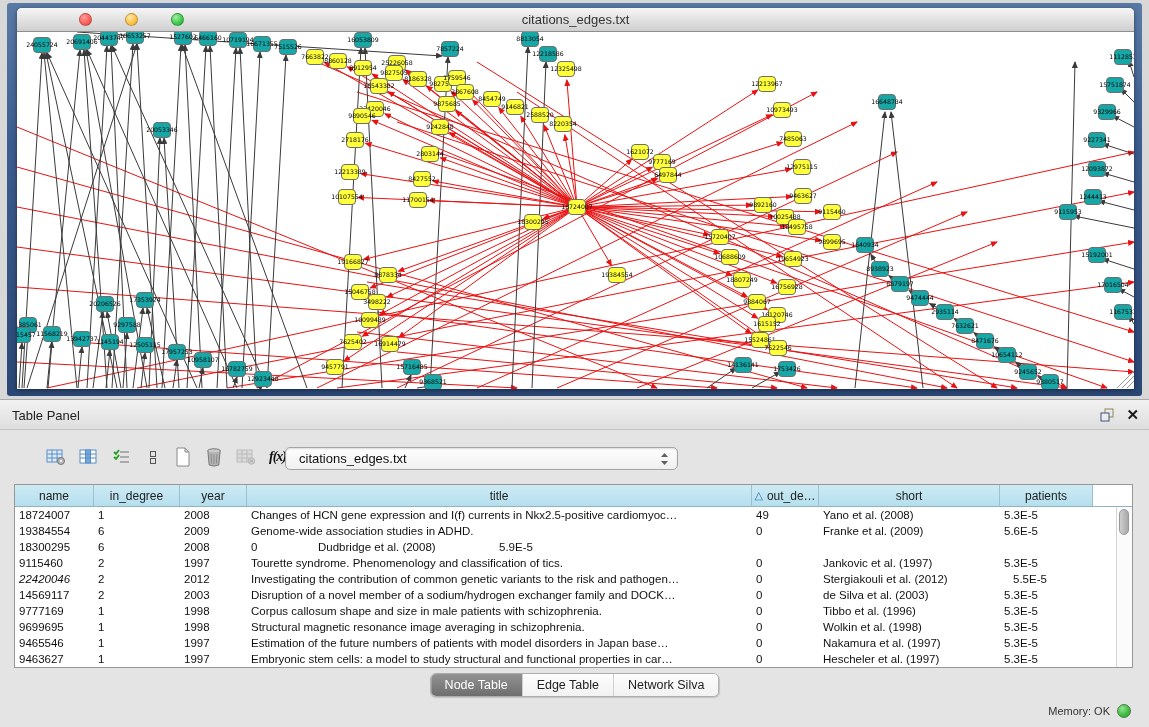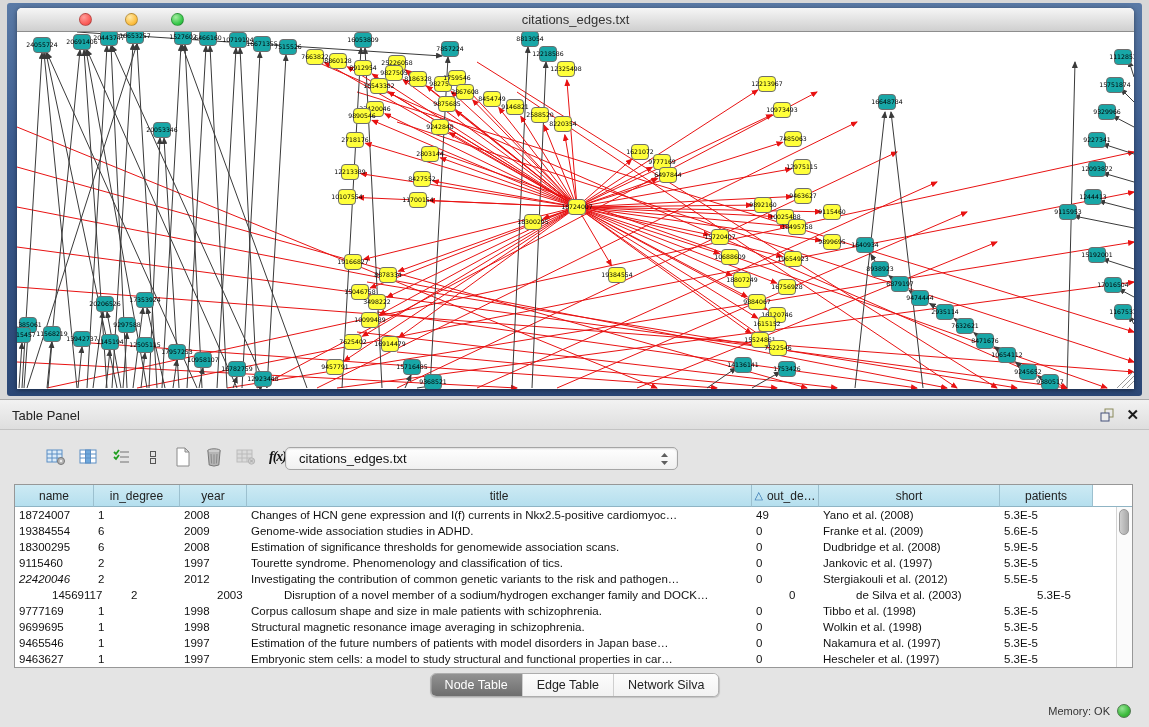--- a/index.html
+++ b/index.html
@@ -612,59 +612,58 @@
           <div class="td" style="width: 67px;">2009</div>
           <div class="td" style="width: 505px;">Genome-wide association studies in ADHD.</div>
           <div class="td" style="width: 67px;">0</div>
           <div class="td" style="width: 181px;">Franke et al. (2009)</div>
           <div class="td" style="width: 93px;">5.6E-5</div>
         </div>
         <div class="tr">
           <div class="td" style="width: 79px;">18300295</div>
           <div class="td" style="width: 86px;">6</div>
           <div class="td" style="width: 67px;">2008</div>
-          <div class="td" style="width: 505px;">Estimation of significance thresholds for genomewide association scans.</div>
           <div class="td" style="width: 67px;">0</div>
           <div class="td" style="width: 181px;">Dudbridge et al. (2008)</div>
           <div class="td" style="width: 93px;">5.9E-5</div>
         </div>
         <div class="tr">
           <div class="td" style="width: 79px;">9115460</div>
           <div class="td" style="width: 86px;">2</div>
           <div class="td" style="width: 67px;">1997</div>
           <div class="td" style="width: 505px;">Tourette syndrome. Phenomenology and classification of tics.</div>
           <div class="td" style="width: 67px;">0</div>
           <div class="td" style="width: 181px;">Jankovic et al. (1997)</div>
           <div class="td" style="width: 93px;">5.3E-5</div>
         </div>
         <div class="tr">
           <div class="td" style="width: 79px; font-style: italic;">22420046</div>
           <div class="td" style="width: 86px;">2</div>
           <div class="td" style="width: 67px;">2012</div>
           <div class="td" style="width: 505px;">Investigating the contribution of common genetic variants to the risk and pathogen…</div>
           <div class="td" style="width: 67px;">0</div>
           <div class="td" style="width: 181px;">Stergiakouli et al. (2012)</div>
-          <div class="td" style="width: 93px;">5.5E-5</div>
-        </div>
-        <div class="tr">
-          <div class="td" style="width: 79px; margin-left: 33px;">14569117</div>
+          <div class="td" style="width: 93px; margin-left: 9px;">5.5E-5</div>
+        </div>
+        <div class="tr">
+          <div class="td" style="width: 79px;">14569117</div>
           <div class="td" style="width: 86px;">2</div>
           <div class="td" style="width: 67px;">2003</div>
           <div class="td" style="width: 505px;">Disruption of a novel member of a sodium/hydrogen exchanger family and DOCK…</div>
           <div class="td" style="width: 67px;">0</div>
           <div class="td" style="width: 181px;">de Silva et al. (2003)</div>
           <div class="td" style="width: 93px;">5.3E-5</div>
         </div>
         <div class="tr">
           <div class="td" style="width: 79px;">9777169</div>
           <div class="td" style="width: 86px;">1</div>
           <div class="td" style="width: 67px;">1998</div>
           <div class="td" style="width: 505px;">Corpus callosum shape and size in male patients with schizophrenia.</div>
           <div class="td" style="width: 67px;">0</div>
-          <div class="td" style="width: 181px;">Tibbo et al. (1998)</div>
+          <div class="td" style="width: 181px;">Tibbo et al. (1996)</div>
           <div class="td" style="width: 93px;">5.3E-5</div>
         </div>
         <div class="tr">
           <div class="td" style="width: 79px;">9699695</div>
           <div class="td" style="width: 86px;">1</div>
           <div class="td" style="width: 67px;">1998</div>
           <div class="td" style="width: 505px;">Structural magnetic resonance image averaging in schizophrenia.</div>
           <div class="td" style="width: 67px;">0</div>
           <div class="td" style="width: 181px;">Wolkin et al. (1998)</div>
           <div class="td" style="width: 93px;">5.3E-5</div>

